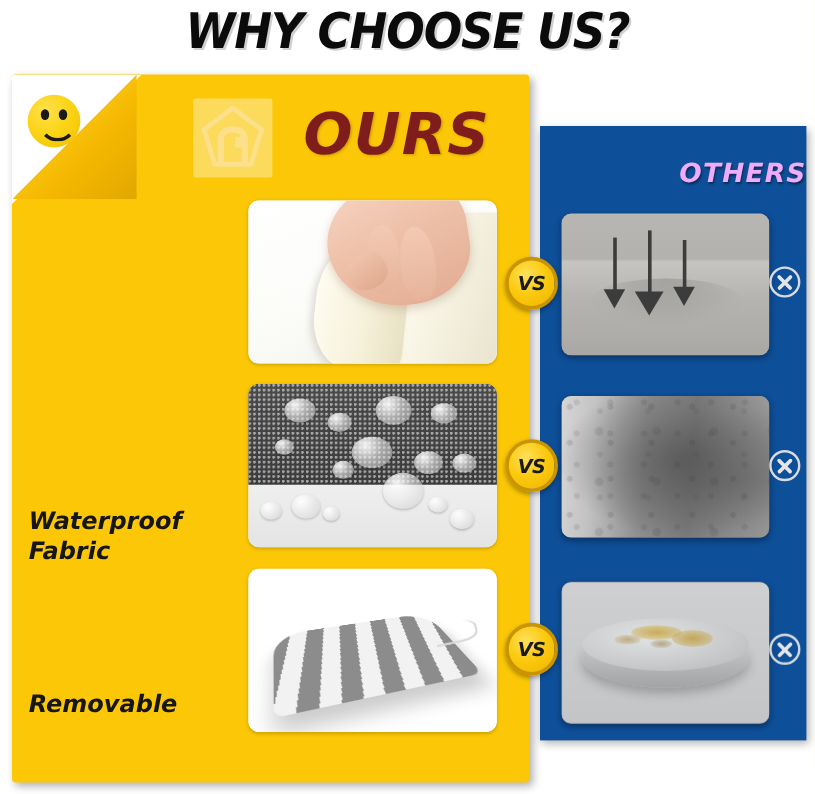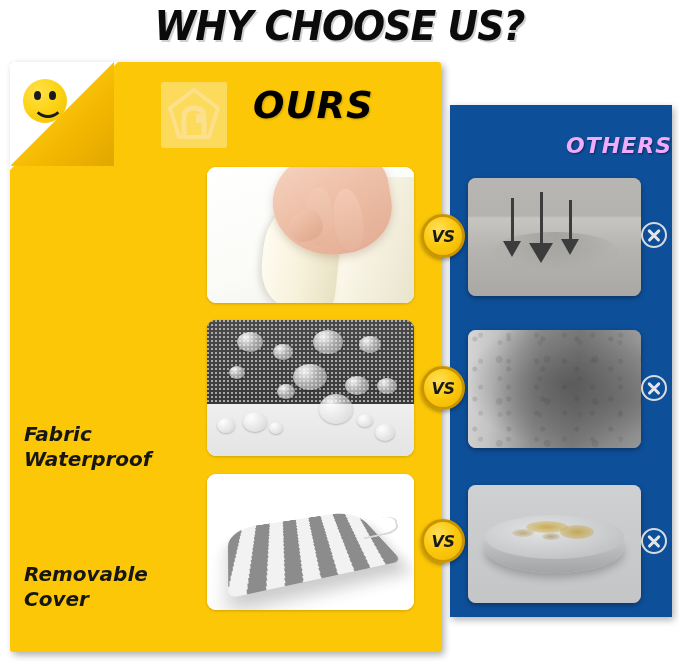--- a/index.html
+++ b/index.html
@@ -102,42 +102,42 @@
     position: absolute;
     left: 8px; top: 6px;
     width: 66px; height: 66px;
     background: rgba(255,255,255,0.34);
     border-radius: 2px;
   }
   .home-badge svg { position: absolute; left: 6px; top: 5px; }
   .ours-label {
     position: absolute;
     left: 100px; top: 8px;
-    font-size: 37px;
+    font-size: 48px;
     font-weight: bold;
     font-style: italic;
-    color: #000000;
+    color: #7f1d1d;
     letter-spacing: 1px;
     text-shadow: 1px 1px 2px rgba(140,100,0,0.45);
   }
 
   
   .feat-label {
     position: absolute;
     left: 14px;
     width: 180px;
     font-size: 20px;
     font-weight: bold;
     font-style: italic;
     color: #161616;
     line-height: 25px;
   }
   .feat-label.f0 { top: 200px; }
   .feat-label.f1 { top: 360px; }
-  .feat-label.f2 { top: 500px; }
+  .feat-label.f2 { top: 512px; }
 
   
   .photo {
     position: absolute;
     left: 197px;
     width: 207px;
     height: 136px;
     border-radius: 9px;
     overflow: hidden;
     background: #ffffff;
@@ -407,26 +407,25 @@
         <path d="M17 47 L17 30 Q17 21 27 21 Q37 21 37 30 L37 47" fill="none" stroke="#FDE08C" stroke-width="5" stroke-linecap="round"></path>
         <rect x="29" y="27" width="9" height="9" fill="#FDE08C"></rect>
       </svg>
     </div>
     <div class="ours-label">OURS</div>
   </div>
 
   <div class="feat-label f0">
   </div>
   <div class="feat-label f1">
+    <div>Waterproof</div>
     <div>Fabric</div>
-    <div>Waterproof</div>
   </div>
   <div class="feat-label f2">
     <div>Removable</div>
-    <div>Cover</div>
   </div>
 
   <div class="photo p0">
     <div class="foam-bg"></div>
     <div class="foam-slab"></div>
     <div class="foam-peel"></div>
     <div class="hand">
       <span class="finger a"></span>
       <span class="finger b"></span>
       <span class="thumb"></span>

